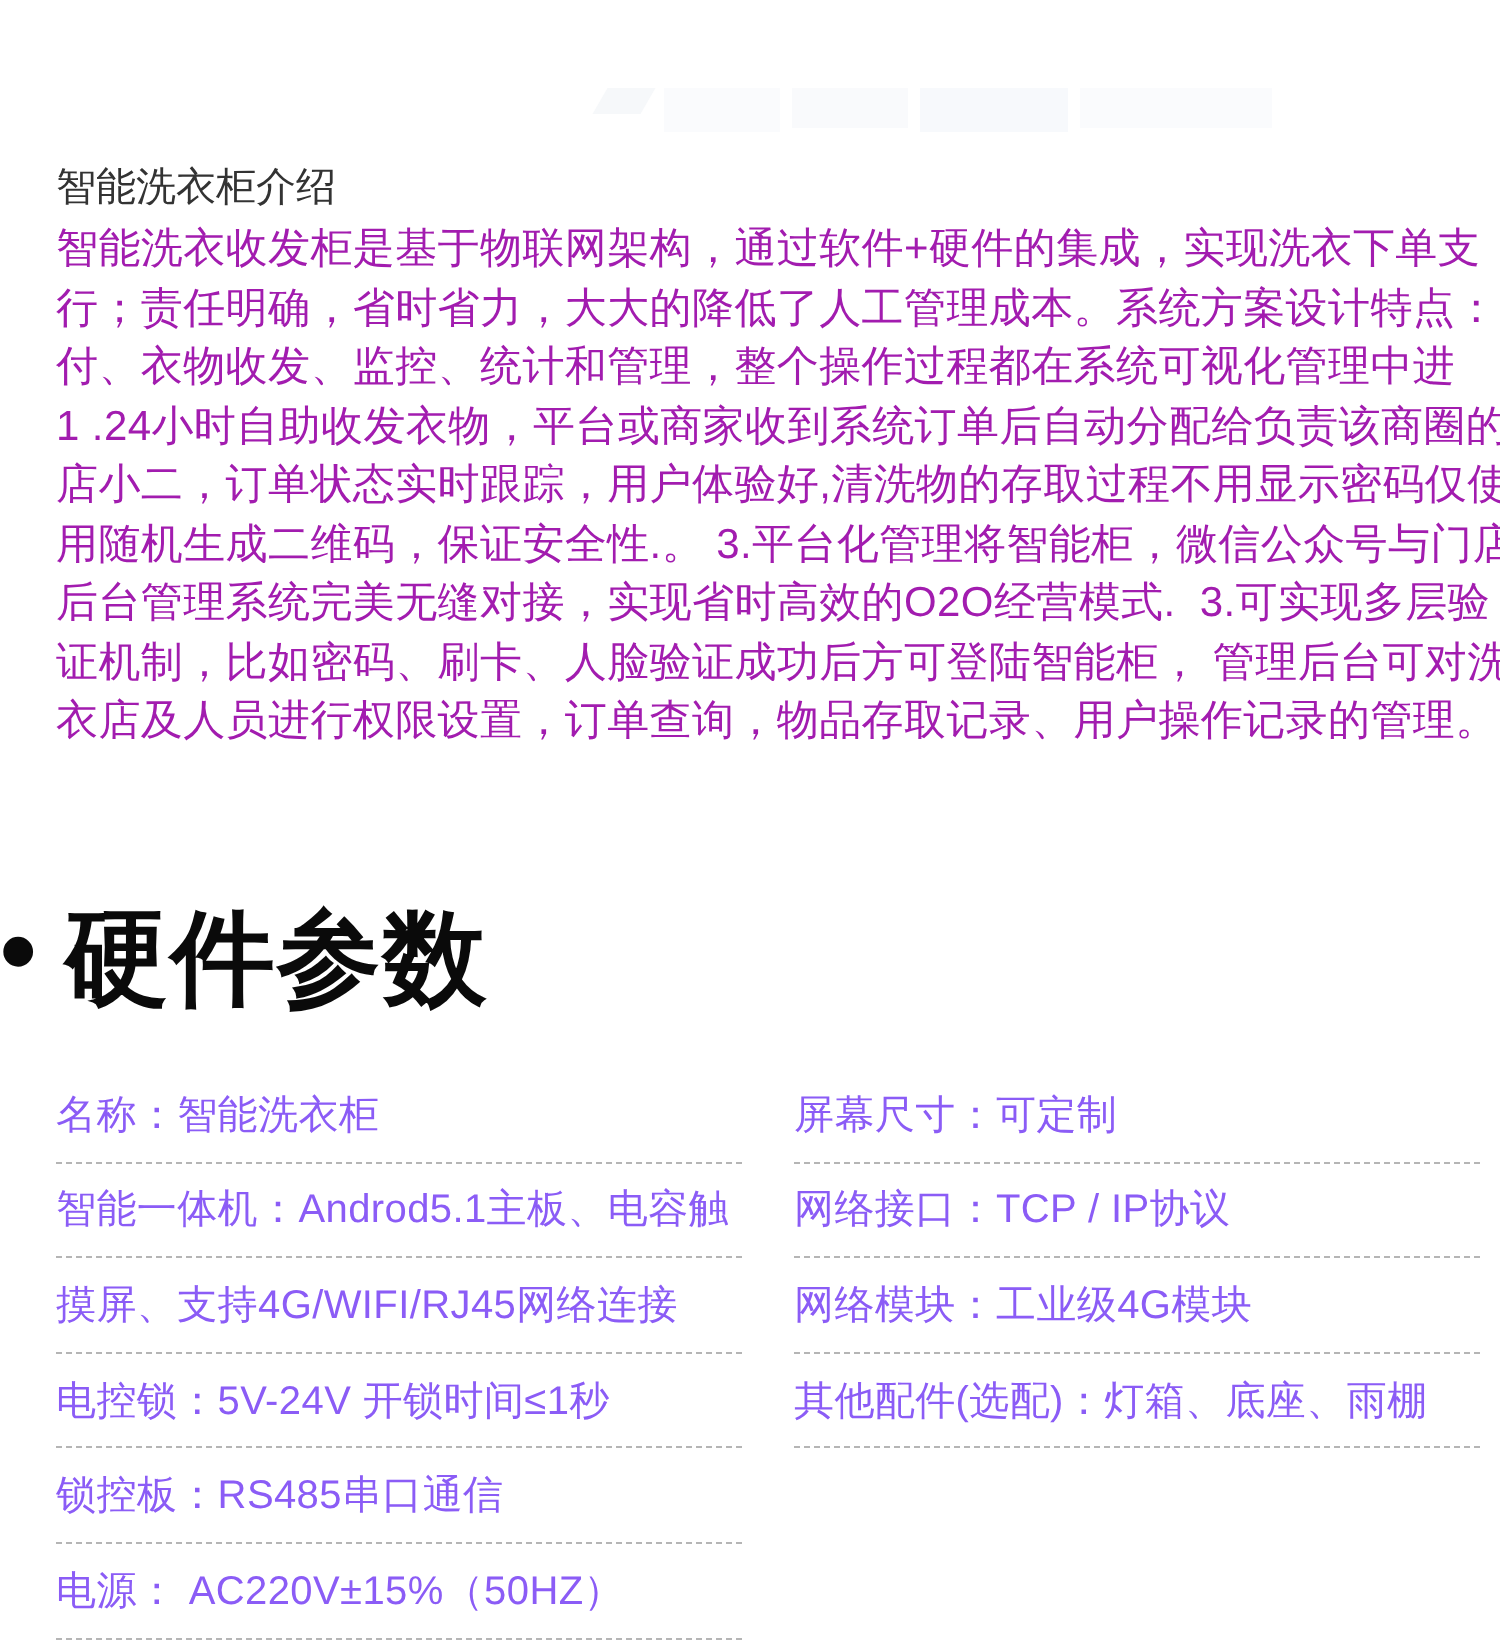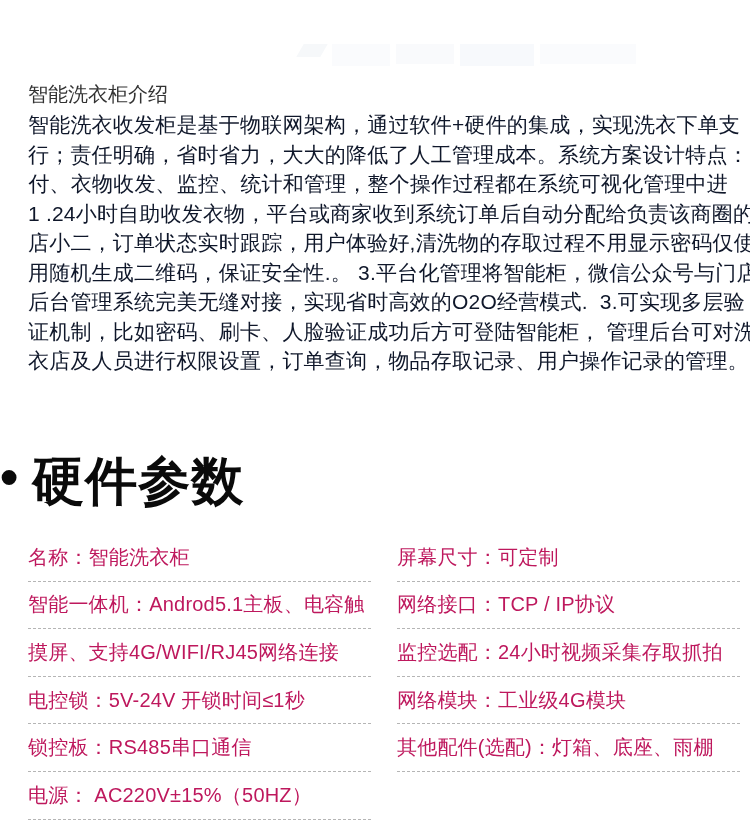--- a/index.html
+++ b/index.html
@@ -34,22 +34,21 @@
       font-size: 20px;
       line-height: 24px;
       color: #333333;
       white-space: pre;
     }
     .intro {
       position: absolute;
       left: 28px;
       top: 66px;
       width: 700px;
-      color: #0f172a;
-      text-align: right;
+      color: #a21caf;
     }
     .intro-line {
       font-size: 21px;
       line-height: 29.5px;
       white-space: pre;
       letter-spacing: 0.2px;
     }
 
     .section-heading {
       position: absolute;
@@ -86,21 +85,21 @@
     .spec-col { flex: 1; min-width: 0; }
     .spec-row {
       height: 47.6px;
       display: flex;
       align-items: center;
       border-bottom: 1px dashed #b5b5b5;
       overflow: hidden;
     }
     .spec-text {
       font-size: 20px;
-      color: #be185d;
+      color: #8b5cf6;
       white-space: pre;
       letter-spacing: 0.2px;
     }
     .spec-col-left .spec-row:last-child { border-bottom: none; justify-content: center; }
   </style>
 </head>
 <body>
 
 <div class="page">
 
@@ -155,23 +154,20 @@
         </div>
     </div>
     <div class="spec-col spec-col-right">
       <div class="spec-row">
           <span class="spec-text">屏幕尺寸：可定制</span>
         </div>
       <div class="spec-row">
           <span class="spec-text">网络接口：TCP / IP协议</span>
         </div>
       <div class="spec-row">
-          <span class="spec-text">监控选配：24小时视频采集存取抓拍</span>
-        </div>
-      <div class="spec-row">
           <span class="spec-text">网络模块：工业级4G模块</span>
         </div>
       <div class="spec-row">
           <span class="spec-text">其他配件(选配)：灯箱、底座、雨棚</span>
         </div>
     </div>
   </div>
 
 </div>
 

